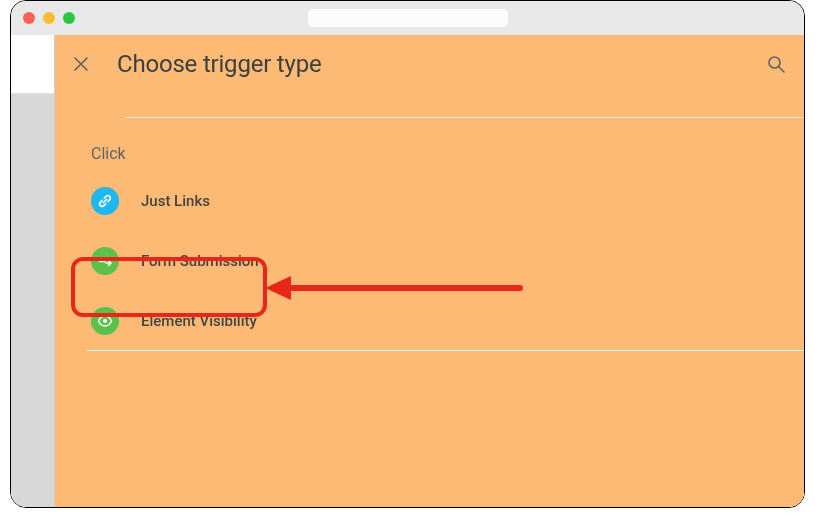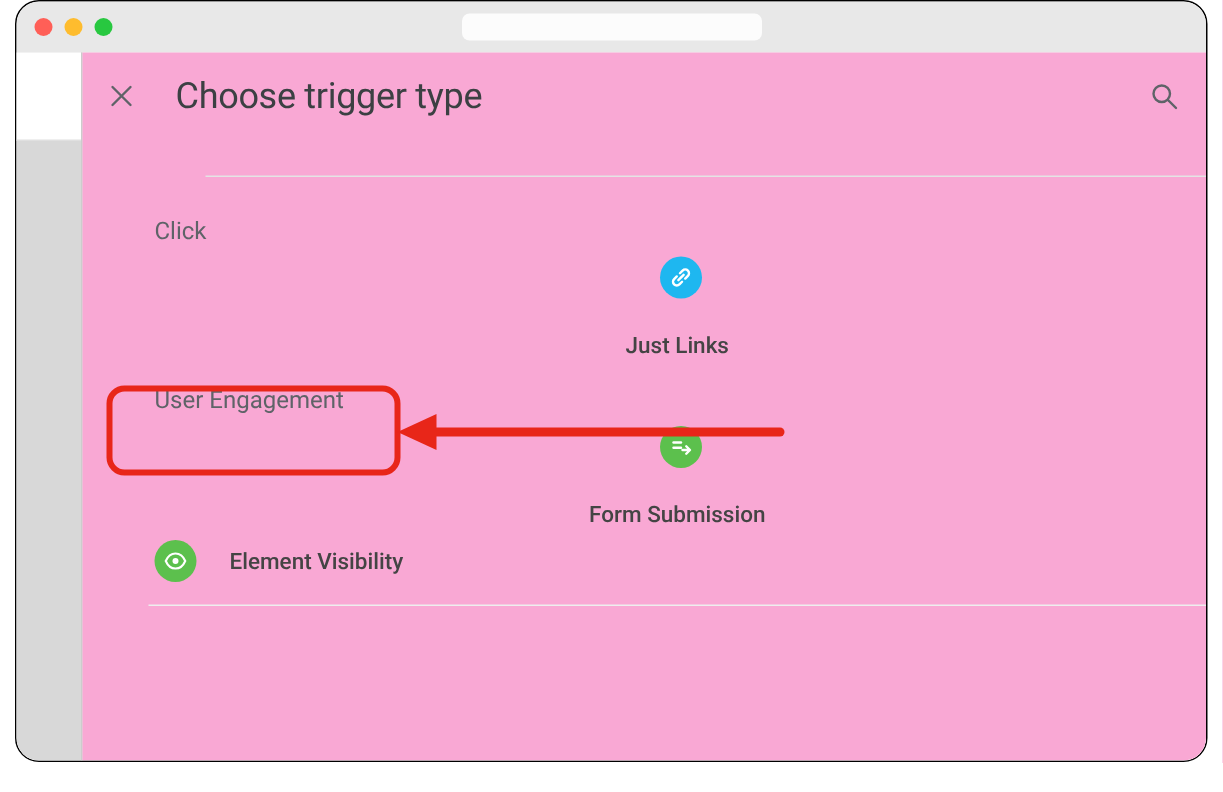--- a/index.html
+++ b/index.html
@@ -71,21 +71,21 @@
       position: absolute;
       top: 0;
       left: 0;
       right: 0;
       height: 58px;
       background: #fff;
       border-bottom: 1px solid #e0e0e0;
     }
     .panel {
       flex: 1;
-      background: #f9a8d4;
+      background: #fdba74;
       overflow: hidden;
       position: relative;
     }
     .panel-header {
       height: 58px;
       display: flex;
       align-items: center;
       padding: 0 18px;
       gap: 28px;
     }
@@ -101,21 +101,21 @@
       color: #3c4043;
       font-weight: 400;
       letter-spacing: -0.2px;
     }
     .search-btn {
       margin-left: auto;
       color: #5f6368;
       cursor: pointer;
     }
     .list-container {
-      padding-left: 44px;
+      padding-left: 32px;
     }
     .top-divider {
       height: 1px;
       background: #e4e4e4;
       margin-left: 38px;
       margin-top: 24px;
     }
     .section-heading {
       font-size: 16px;
       color: #5f6368;
@@ -126,21 +126,20 @@
       display: flex;
       align-items: center;
       height: 60px;
       gap: 22px;
       cursor: pointer;
       border-bottom: 1px solid #eeeeee;
       position: relative;
     }
     .trigger-row.last-of-section {
       border-bottom: none;
-      flex-direction: column;
     }
     .trigger-icon {
       width: 28px;
       height: 28px;
       border-radius: 50%;
       display: flex;
       align-items: center;
       justify-content: center;
       margin-left: 4px;
       flex-shrink: 0;
@@ -213,21 +212,20 @@
               <g transform="rotate(-45 8 8)">
                 <path d="M6.5 5.5 L4 5.5 A2.5 2.5 0 0 0 4 10.5 L6.5 10.5" stroke="#fff" stroke-width="1.6" fill="none" stroke-linecap="round"></path>
                 <path d="M9.5 5.5 L12 5.5 A2.5 2.5 0 0 1 12 10.5 L9.5 10.5" stroke="#fff" stroke-width="1.6" fill="none" stroke-linecap="round"></path>
                 <line x1="5.5" y1="8" x2="10.5" y2="8" stroke="#fff" stroke-width="1.6" stroke-linecap="round"></line>
               </g>
             </svg>
           </span>
           <span class="trigger-label">Just Links</span>
         </div>
 
-        <div class="section-heading">User Engagement</div>
 
         <div class="trigger-row last-of-section">
           <span class="trigger-icon ic-green">
             <svg class="icon-svg" width="16" height="16" viewBox="0 0 16 16">
               <line x1="3" y1="5" x2="8" y2="5" stroke="#fff" stroke-width="1.6" stroke-linecap="round"></line>
               <line x1="3" y1="8.5" x2="8" y2="8.5" stroke="#fff" stroke-width="1.6" stroke-linecap="round"></line>
               <path d="M9 10 L13.5 10 M11.5 7.5 L14 10 L11.5 12.5" stroke="#fff" stroke-width="1.6" fill="none" stroke-linecap="round" stroke-linejoin="round"></path>
             </svg>
           </span>
           <span class="trigger-label">Form Submission</span>

